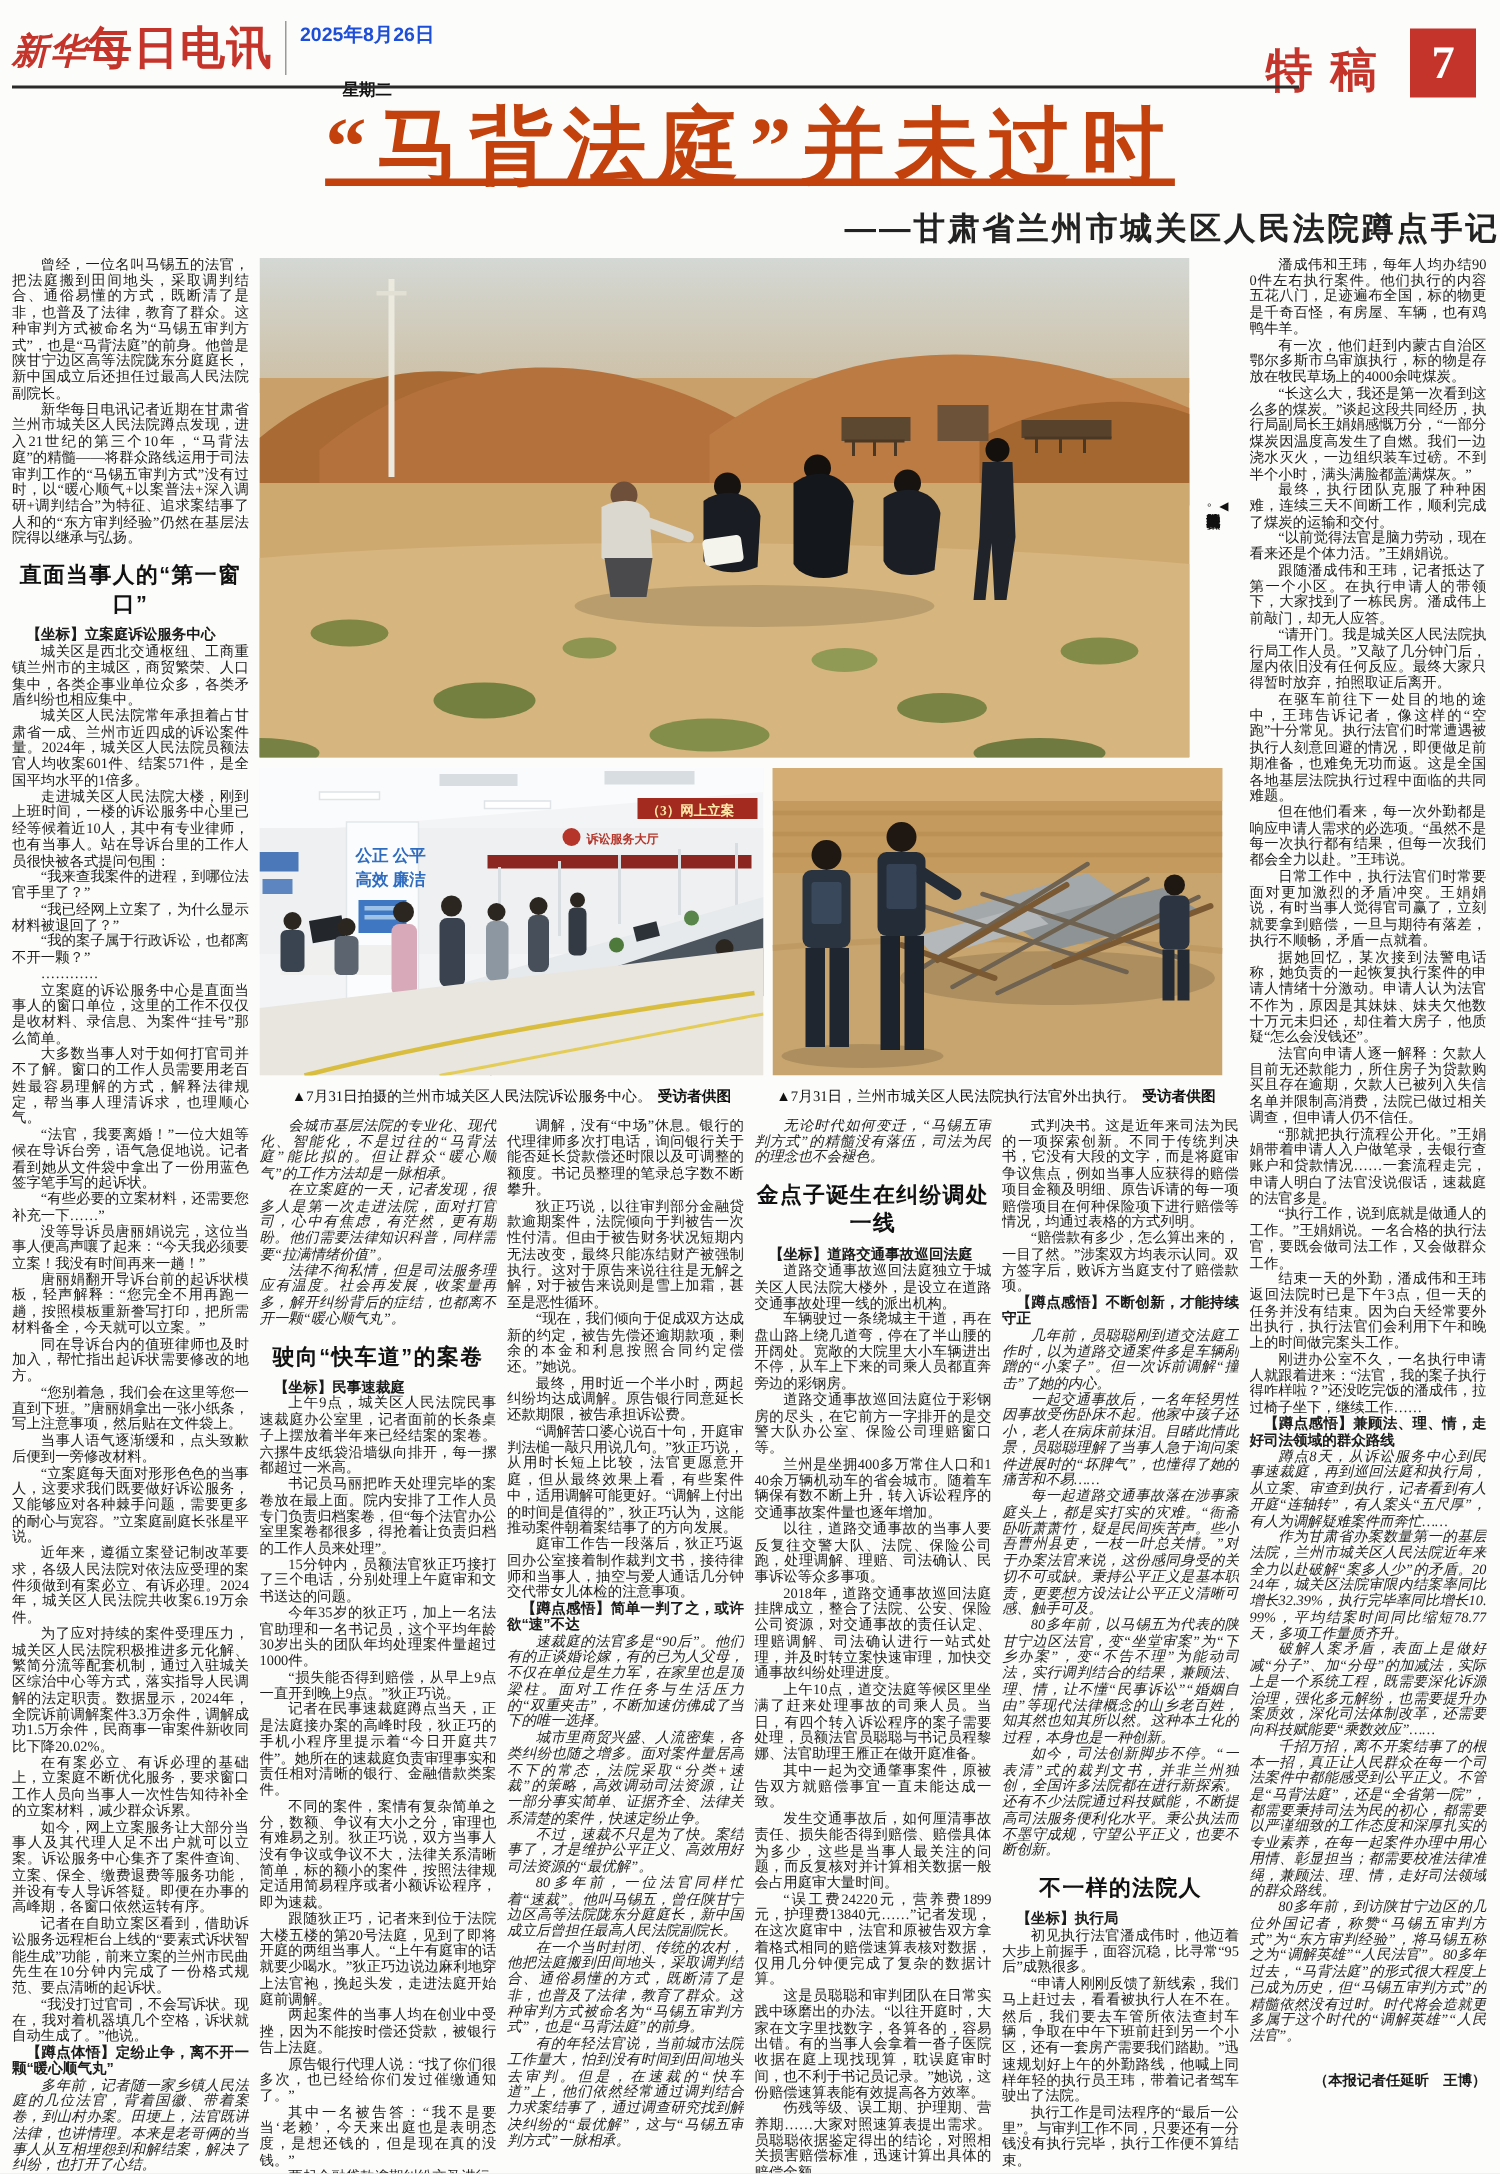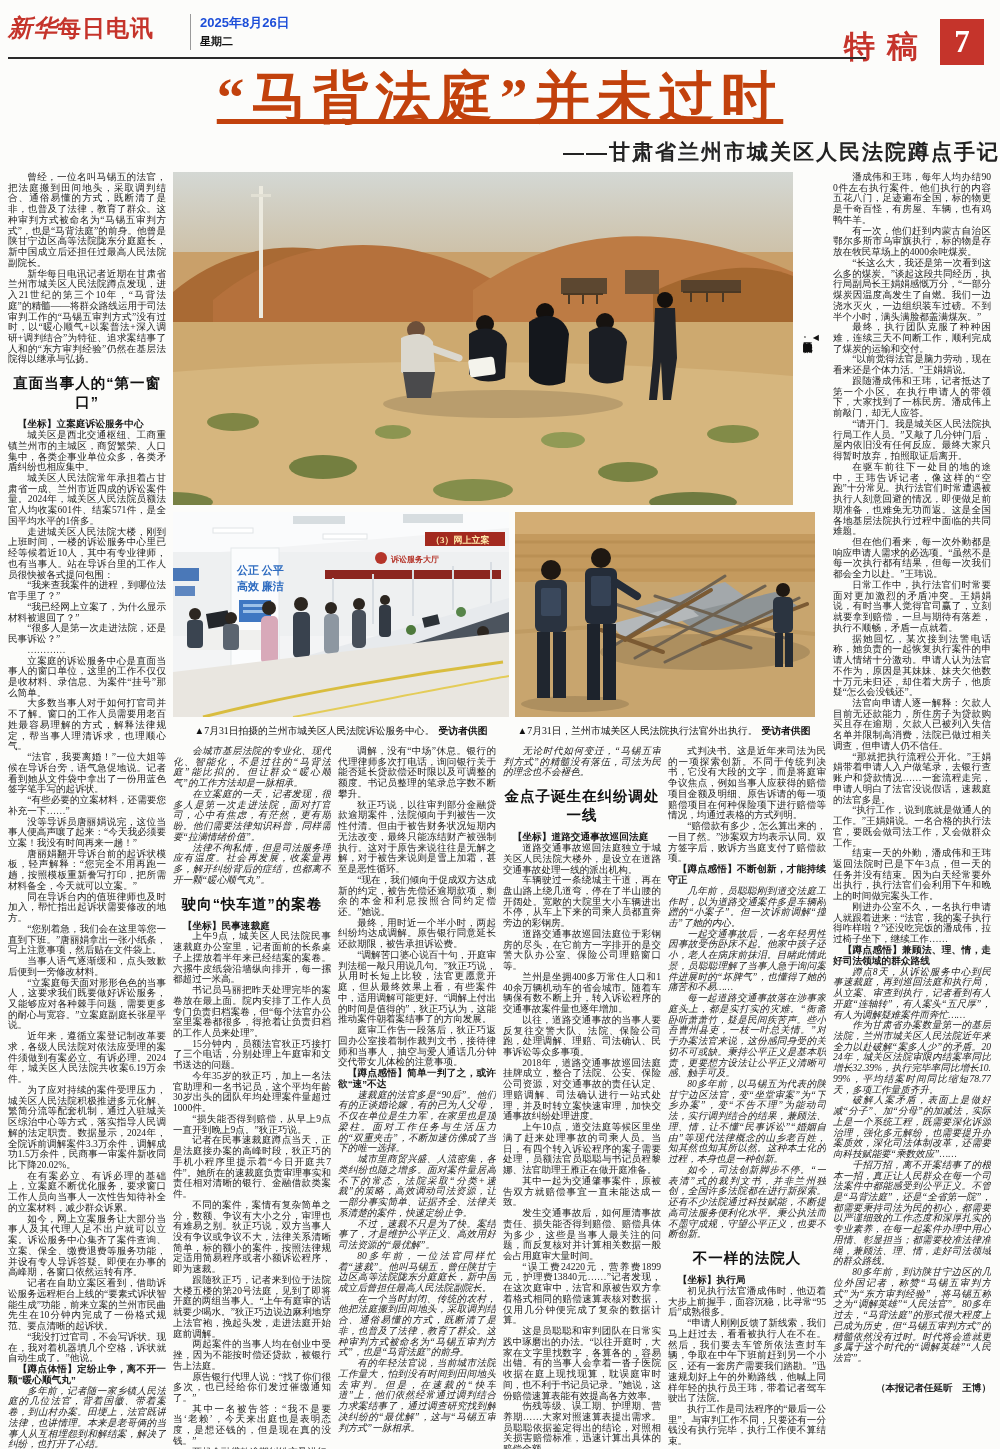--- a/index.html
+++ b/index.html
@@ -2,25 +2,25 @@
 <html><head>
 <meta charset="utf-8">
 <style>
   html,body{margin:0;padding:0;background:#e9e9e7;}
   .page{position:relative;width:1000px;height:1449px;margin:0 auto;background:#fcfcfa;
         overflow:hidden;color:#1c1c1c;font-family:"Liberation Serif","DejaVu Serif",serif;}
   
   .masthead{position:absolute;top:10px;left:8px;right:8px;height:46px;}
   .logo{position:absolute;left:0;top:2px;color:#c5342b;white-space:nowrap;}
   .logo .script{font-style:italic;font-weight:900;font-size:24px;letter-spacing:1px;}
-  .logo .type{font-weight:900;font-size:23px;letter-spacing:1px;font-family:Liberation Mono, monospace;}
+  .logo .type{font-weight:900;font-size:30px;letter-spacing:1px;font-family:Liberation Mono, monospace;}
   .mast-divider{position:absolute;left:182px;top:4px;width:1px;height:36px;background:#9a9a9a;}
   .date-block{position:absolute;left:192px;top:4px;font-family:"Liberation Sans","DejaVu Sans",sans-serif;}
   .date-line{font-size:13px;font-weight:bold;color:#1d4ed8;}
-  .week-line{font-size:11px;font-weight:bold;color:#111;margin-top:2px;}
+  .week-line{font-size:11px;font-weight:bold;color:#111;margin-top:20px;text-align:center;}
   .mast-rule{position:absolute;left:8px;top:57px;width:858px;height:2px;background:#2a2a2a;}
   .section-name{position:absolute;right:62px;top:16px;color:#c5342b;font-size:31px;font-weight:900;
         letter-spacing:12px;font-family:"Liberation Serif","DejaVu Serif",serif;}
   .page-num-box{position:absolute;right:8px;top:9px;width:44px;height:46px;background:#c5342b;color:#fff;
         display:flex;align-items:center;justify-content:center;font-size:31px;font-weight:900;
         font-family:"Liberation Serif","DejaVu Serif",serif;}
   
   .headline{position:absolute;top:68px;left:0;width:100%;text-align:center;font-size:55px;font-weight:900;
         letter-spacing:0.13em;color:#c2410c;line-height:1.1;text-decoration:underline;}
   .subhead{position:absolute;top:138px;left:0;width:100%;text-align:right;font-size:21px;font-weight:bold;
@@ -78,21 +78,21 @@
     <div class="col">
         <p class="para">曾经，一位名叫马锡五的法官，把法庭搬到田间地头，采取调判结合、通俗易懂的方式，既断清了是非，也普及了法律，教育了群众。这种审判方式被命名为“马锡五审判方式”，也是“马背法庭”的前身。他曾是陕甘宁边区高等法院陇东分庭庭长，新中国成立后还担任过最高人民法院副院长。</p>
         <p class="para">新华每日电讯记者近期在甘肃省兰州市城关区人民法院蹲点发现，进入21世纪的第三个10年，“马背法庭”的精髓——将群众路线运用于司法审判工作的“马锡五审判方式”没有过时，以“暖心顺气+以案普法+深入调研+调判结合”为特征、追求案结事了人和的“东方审判经验”仍然在基层法院得以继承与弘扬。</p>
         <div class="sec-title">直面当事人的“第一窗口”</div>
         <p class="label">【坐标】立案庭诉讼服务中心</p>
         <p class="para">城关区是西北交通枢纽、工商重镇兰州市的主城区，商贸繁荣、人口集中，各类企事业单位众多，各类矛盾纠纷也相应集中。</p>
         <p class="para">城关区人民法院常年承担着占甘肃省一成、兰州市近四成的诉讼案件量。2024年，城关区人民法院员额法官人均收案601件、结案571件，是全国平均水平的1倍多。</p>
         <p class="para">走进城关区人民法院大楼，刚到上班时间，一楼的诉讼服务中心里已经等候着近10人，其中有专业律师，也有当事人。站在导诉台里的工作人员很快被各式提问包围：</p>
         <p class="para">“我来查我案件的进程，到哪位法官手里了？”</p>
         <p class="para">“我已经网上立案了，为什么显示材料被退回了？”</p>
-        <p class="para">“很多人是第一次走进法院，还是民事诉讼？”</p>
+        <p class="para">“我的案子属于行政诉讼，也都离不开一颗？”</p>
         <p class="para">…………</p>
         <p class="para">立案庭的诉讼服务中心是直面当事人的窗口单位，这里的工作不仅仅是收材料、录信息、为案件“挂号”那么简单。</p>
         <p class="para">大多数当事人对于如何打官司并不了解。窗口的工作人员需要用老百姓最容易理解的方式，解释法律规定，帮当事人理清诉求，也理顺心气。</p>
         <p class="para">“法官，我要离婚！”一位大姐等候在导诉台旁，语气急促地说。记者看到她从文件袋中拿出了一份用蓝色签字笔手写的起诉状。</p>
         <p class="para">“有些必要的立案材料，还需要您补充一下……”</p>
         <p class="para">没等导诉员唐丽娟说完，这位当事人便高声嚷了起来：“今天我必须要立案！我没有时间再来一趟！”</p>
         <p class="para">唐丽娟翻开导诉台前的起诉状模板，轻声解释：“您完全不用再跑一趟，按照模板重新誊写打印，把所需材料备全，今天就可以立案。”</p>
         <p class="para">同在导诉台内的值班律师也及时加入，帮忙指出起诉状需要修改的地方。</p>
         <p class="para">“您别着急，我们会在这里等您一直到下班。”唐丽娟拿出一张小纸条，写上注意事项，然后贴在文件袋上。</p>
         <p class="para">当事人语气逐渐缓和，点头致歉后便到一旁修改材料。</p>

